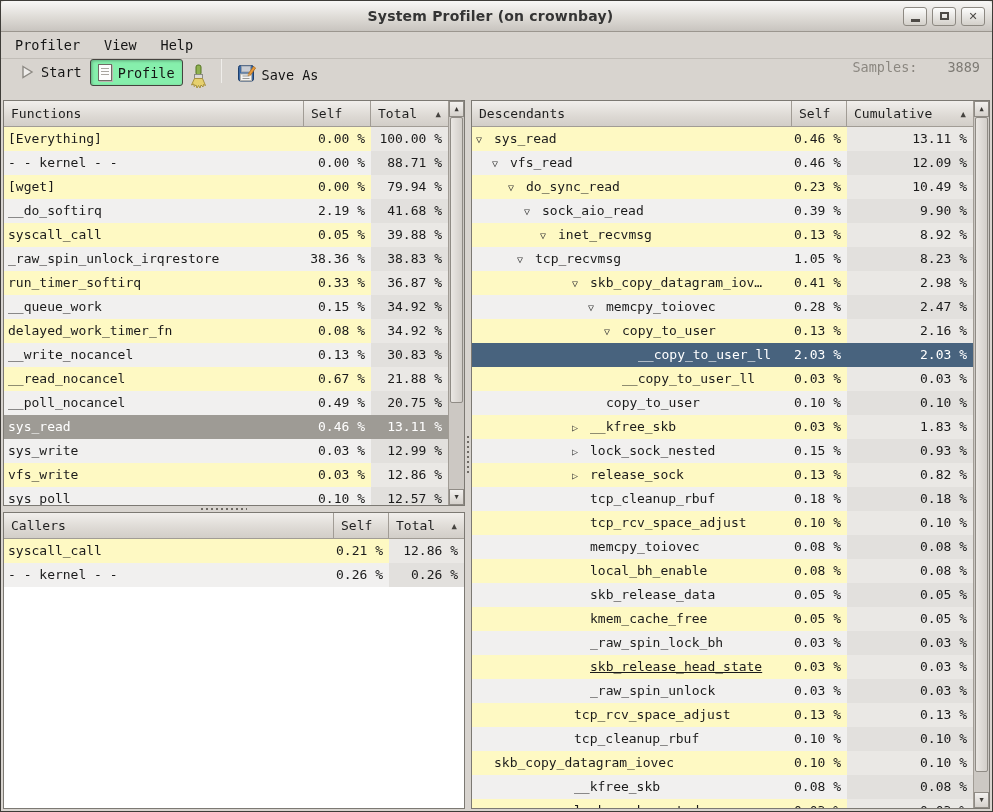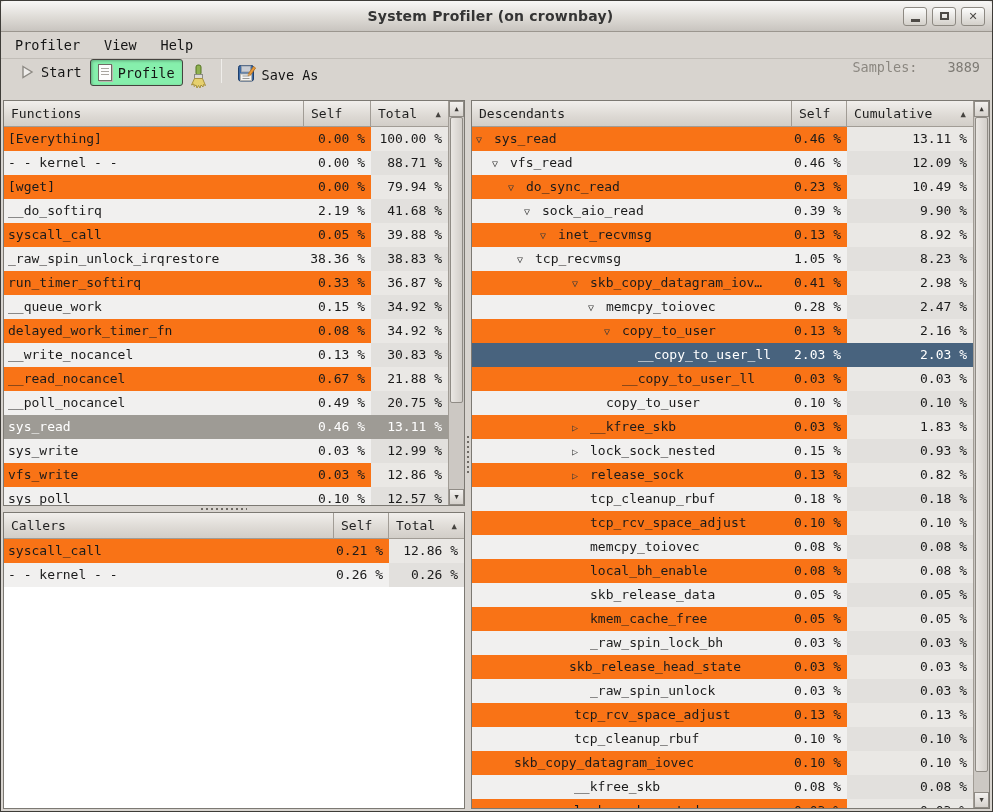--- a/index.html
+++ b/index.html
@@ -64,21 +64,21 @@
   .th .sort{margin-left:auto;font-size:9px;color:#45433f;padding-left:6px;}
   .th-name{flex:1;min-width:0;}
   .tbody{flex:1;overflow:hidden;background:#fff;}
   .trow{display:flex;height:24px;line-height:24px;font-size:13px;color:#1b1b1b;}
   .cell{overflow:hidden;white-space:nowrap;}
   .name-cell{flex:1;min-width:0;padding-left:4px;}
   .num{text-align:right;padding-right:6px;flex:none;}
   .f-self{width:67px;} .f-total{width:77px;}
   .c-self{width:55px;} .c-total{width:75px;}
   .d-self{width:55px;} .d-cum{width:126px;}
-  .odd{background:#f97316;} .even{background:#f1f0ef;}
+  .odd{background:#fef9c3;} .even{background:#f1f0ef;}
   .odd .sorted{background:#eae8e5;} .even .sorted{background:#e2e0dd;}
   .trow.sel-gray{background:#9e9b95;color:#fff;}
   .trow.sel-blue{background:#48637e;color:#fff;}
   .trow.sel-gray .sorted,.trow.sel-blue .sorted{background:transparent;}
   .exp{display:inline-block;width:18px;font-size:10px;color:#3a3a3a;vertical-align:baseline;}
   
   .sbar{width:16px;flex:none;background:#ccc8c3;border-left:1px solid #a19c95;
     display:flex;flex-direction:column;}
   .sbtn{height:16px;flex:none;background:linear-gradient(#f3f1ef,#d5d1cc);
     border:1px solid #8f8b85;display:flex;align-items:center;justify-content:center;
@@ -430,41 +430,41 @@
                 <div class="cell name-cell" style="padding-left: 100px;"><span class="exp"></span>kmem_cache_free</div>
                 <div class="cell num d-self">0.05 %</div>
                 <div class="cell num sorted d-cum">0.05 %</div>
               </div>
               <div class="trow even">
                 <div class="cell name-cell" style="padding-left: 100px;"><span class="exp"></span>_raw_spin_lock_bh</div>
                 <div class="cell num d-self">0.03 %</div>
                 <div class="cell num sorted d-cum">0.03 %</div>
               </div>
               <div class="trow odd">
-                <div class="cell name-cell" style="padding-left: 79px;"><span class="exp"></span>skb_release_head_state</div>
+                <div class="cell name-cell" style="padding-left: 100px; text-decoration: underline;"><span class="exp"></span>skb_release_head_state</div>
                 <div class="cell num d-self">0.03 %</div>
                 <div class="cell num sorted d-cum">0.03 %</div>
               </div>
               <div class="trow even">
                 <div class="cell name-cell" style="padding-left: 100px;"><span class="exp"></span>_raw_spin_unlock</div>
                 <div class="cell num d-self">0.03 %</div>
                 <div class="cell num sorted d-cum">0.03 %</div>
               </div>
               <div class="trow odd">
                 <div class="cell name-cell" style="padding-left: 84px;"><span class="exp"></span>tcp_rcv_space_adjust</div>
                 <div class="cell num d-self">0.13 %</div>
                 <div class="cell num sorted d-cum">0.13 %</div>
               </div>
               <div class="trow even">
                 <div class="cell name-cell" style="padding-left: 84px;"><span class="exp"></span>tcp_cleanup_rbuf</div>
                 <div class="cell num d-self">0.10 %</div>
                 <div class="cell num sorted d-cum">0.10 %</div>
               </div>
               <div class="trow odd">
-                <div class="cell name-cell" style=" margin-left: 20px;"><span class="exp"></span>skb_copy_datagram_iovec</div>
+                <div class="cell name-cell" style=""><span class="exp"></span>skb_copy_datagram_iovec</div>
                 <div class="cell num d-self">0.10 %</div>
                 <div class="cell num sorted d-cum">0.10 %</div>
               </div>
               <div class="trow even">
                 <div class="cell name-cell" style="padding-left: 84px;"><span class="exp"></span>__kfree_skb</div>
                 <div class="cell num d-self">0.08 %</div>
                 <div class="cell num sorted d-cum">0.08 %</div>
               </div>
               <div class="trow odd">
                 <div class="cell name-cell" style="padding-left: 84px;"><span class="exp"></span>lock_sock_nested</div>

